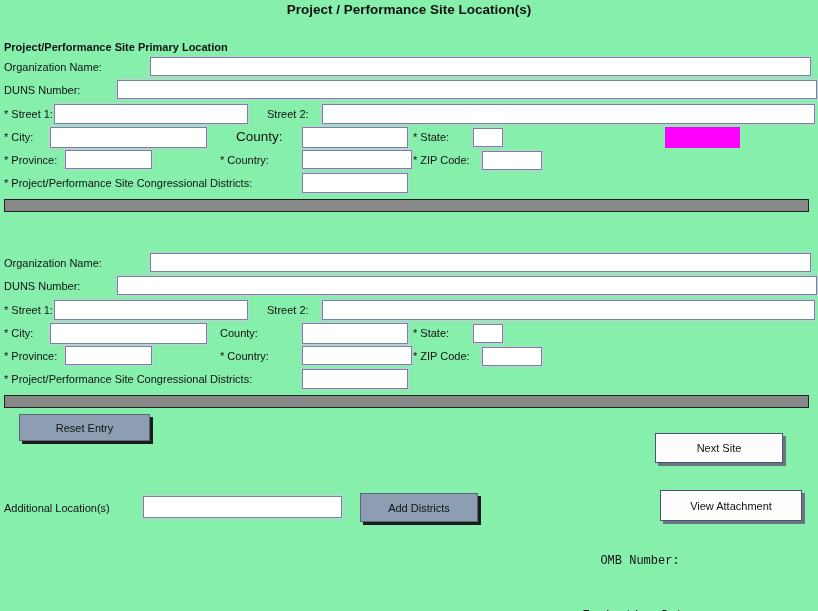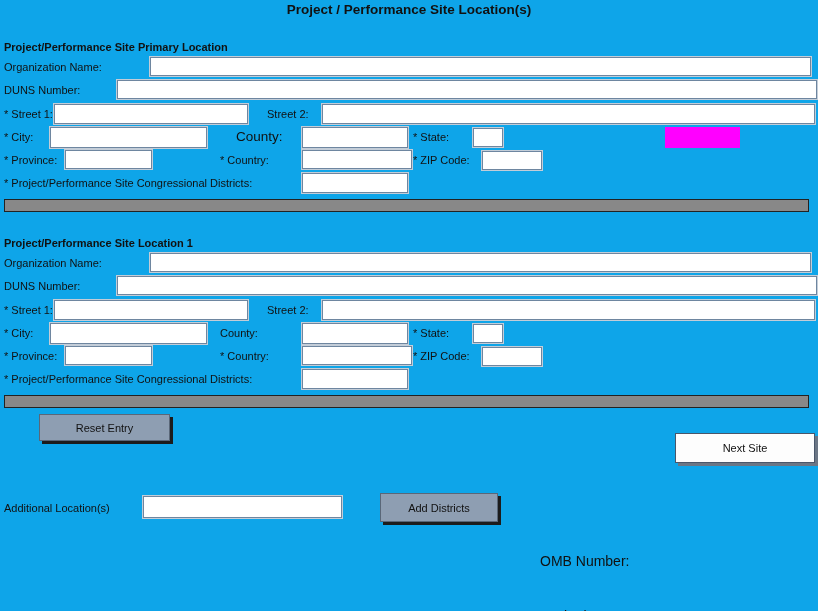--- a/index.html
+++ b/index.html
@@ -1,35 +1,35 @@
 <!DOCTYPE html>
 <html><head>
 <meta charset="utf-8">
 <style>
   html,body{margin:0;padding:0;background:#fff;}
-  .page{position:relative;width:818px;height:611px;background:#0ea5e9;overflow:hidden;
+  .page{position:relative;width:818px;height:611px;background:#86efac;overflow:hidden;
         font-family:"Liberation Sans",sans-serif;color:#111;}
   .title{position:absolute;top:2px;left:0;width:100%;text-align:center;
          font-size:13.5px;font-weight:bold;}
   .site-section{position:absolute;left:0;width:696px;height:172px;padding-left:36px;}
   .sec-header{position:absolute;left:4px;top:0;font-size:11px;font-weight:bold;white-space:nowrap;}
   .lbl{position:absolute;font-size:11px;line-height:14px;white-space:nowrap;}
   .county-big{font-size:13.5px;line-height:16px;}
   .tb{position:absolute;box-sizing:border-box;background:#fff;
       border:1px solid #6e86a0;box-shadow:0 0 0 1px #c3cdd8;
       font-family:"Liberation Sans",sans-serif;font-size:11px;padding:1px 3px;color:#111;}
   .bar{position:absolute;left:4px;top:158px;width:805px;height:13px;
        background:#888;border:1px solid #222;box-sizing:border-box;}
   .highlight{position:absolute;left:665px;top:86px;width:75px;height:21px;background:#ff00ff;}
   .btn{position:absolute;box-sizing:border-box;font-family:"Liberation Sans",sans-serif;
-       font-size:11px;color:#111;text-align:center;cursor:pointer;padding:0;margin-left:20px;}
+       font-size:11px;color:#111;text-align:center;cursor:pointer;padding:0;}
   .btn-gray{background:#8e9eb2;border:1px solid #5a6778;box-shadow:3px 3px 0 0 #1c1c1c;}
   .btn-white{background:#fdfdfd;border:1px solid #49566a;box-shadow:3px 3px 0 0 #6b7685;}
-  .footer-note{position:absolute;left:540px;width:200px;text-align:left;
-               font-size:14px;line-height:14px;}
+  .footer-note{position:absolute;left:540px;width:200px;text-align:center;
+               font-size:12px;line-height:14px;font-family:Liberation Mono, monospace;}
 </style>
 </head>
 <body>
 
 <div class="page">
 
   <div class="title">Project / Performance Site Location(s)</div>
 
   <section class="site-section" style="top:41px;">
     <div class="sec-header">Project/Performance Site Primary Location</div>
@@ -60,21 +60,20 @@
     <div class="lbl" style="left:413px;top:112px;">* ZIP Code:</div>
     <input type="text" class="tb" style="left: 482px; top: 110px; width: 60px; height: 19px;">
 
     <div class="lbl" style="left:4px;top:135px;">* Project/Performance Site Congressional Districts:</div>
     <input type="text" class="tb" style="left: 302px; top: 132px; width: 106px; height: 20px;">
 
     <div class="bar"></div>
   </section>
 
   <section class="site-section" style="top:237px;">
-    <div class="sec-header">Project/Performance Site Location 1</div>
 
     <div class="lbl" style="left:4px;top:19px;">Organization Name:</div>
     <input type="text" class="tb" style="left: 150px; top: 16px; width: 661px; height: 19px;">
 
     <div class="lbl" style="left:4px;top:42px;">DUNS Number:</div>
     <input type="text" class="tb" style="left: 117px; top: 39px; width: 700px; height: 19px;">
 
     <div class="lbl" style="left:4px;top:66px;">* Street 1:</div>
     <input type="text" class="tb" style="left: 54px; top: 63px; width: 194px; height: 20px;">
     <div class="lbl" style="left:267px;top:66px;">Street 2:</div>
@@ -95,23 +94,24 @@
     <input type="text" class="tb" style="left: 482px; top: 110px; width: 60px; height: 19px;">
 
     <div class="lbl" style="left:4px;top:135px;">* Project/Performance Site Congressional Districts:</div>
     <input type="text" class="tb" style="left: 302px; top: 132px; width: 106px; height: 20px;">
 
     <div class="bar"></div>
   </section>
 
   <button class="btn btn-gray" style="left:19px;top:414px;width:131px;height:27px;">Reset Entry</button>
 
-  <button class="btn btn-white" style="left:655px;top:433px;width:140px;height:30px;">Next Site</button>
+  <button class="btn btn-white" style="left:655px;top:433px;width:128px;height:30px;">Next Site</button>
 
   <div class="lbl" style="left:4px;top:501px;text-align:right;">Additional Location(s)</div>
   <input type="text" class="tb" style="left: 143px; top: 496px; width: 199px; height: 22px;">
 
   <button class="btn btn-gray" style="left:360px;top:493px;width:118px;height:29px;">Add Districts</button>
+  <button class="btn btn-white" style="left:660px;top:490px;width:142px;height:31px;">View Attachment</button>
 
   <div class="footer-note" style="top:554px;">OMB Number:</div>
   <div class="footer-note" style="top:588px;margin-top:21px;">Expiration Date:</div>
 
 </div>
 
 </body></html>

